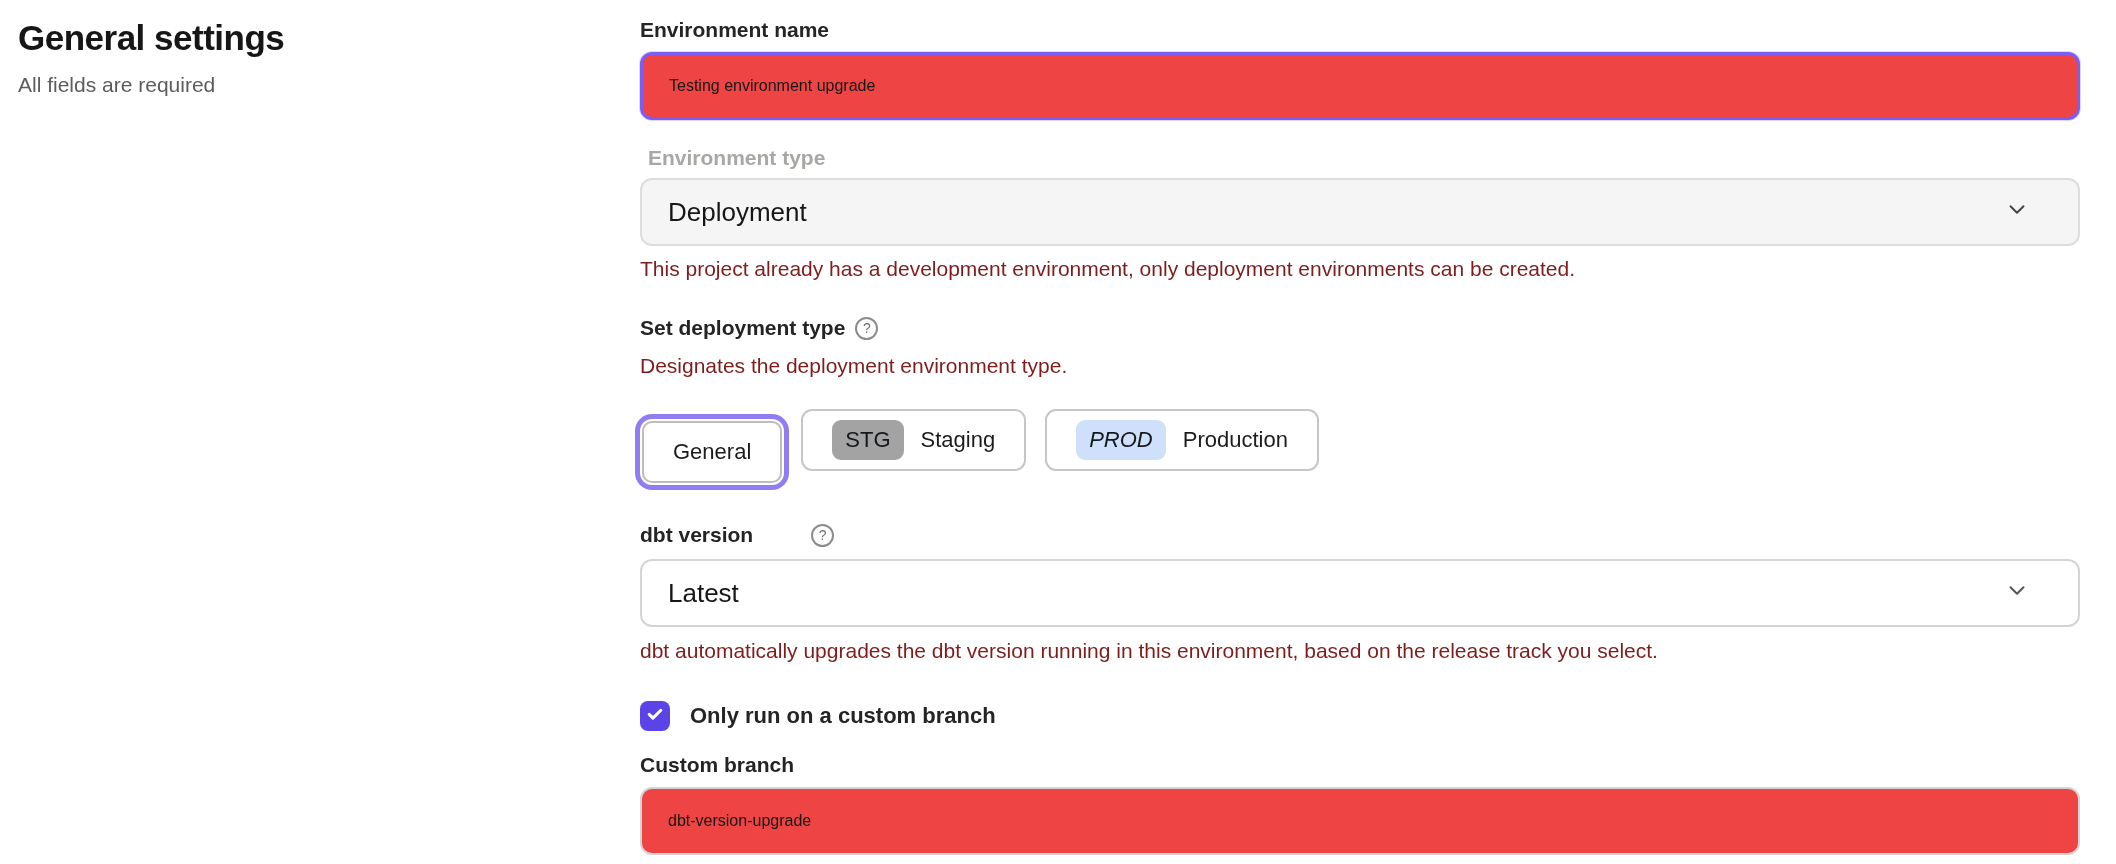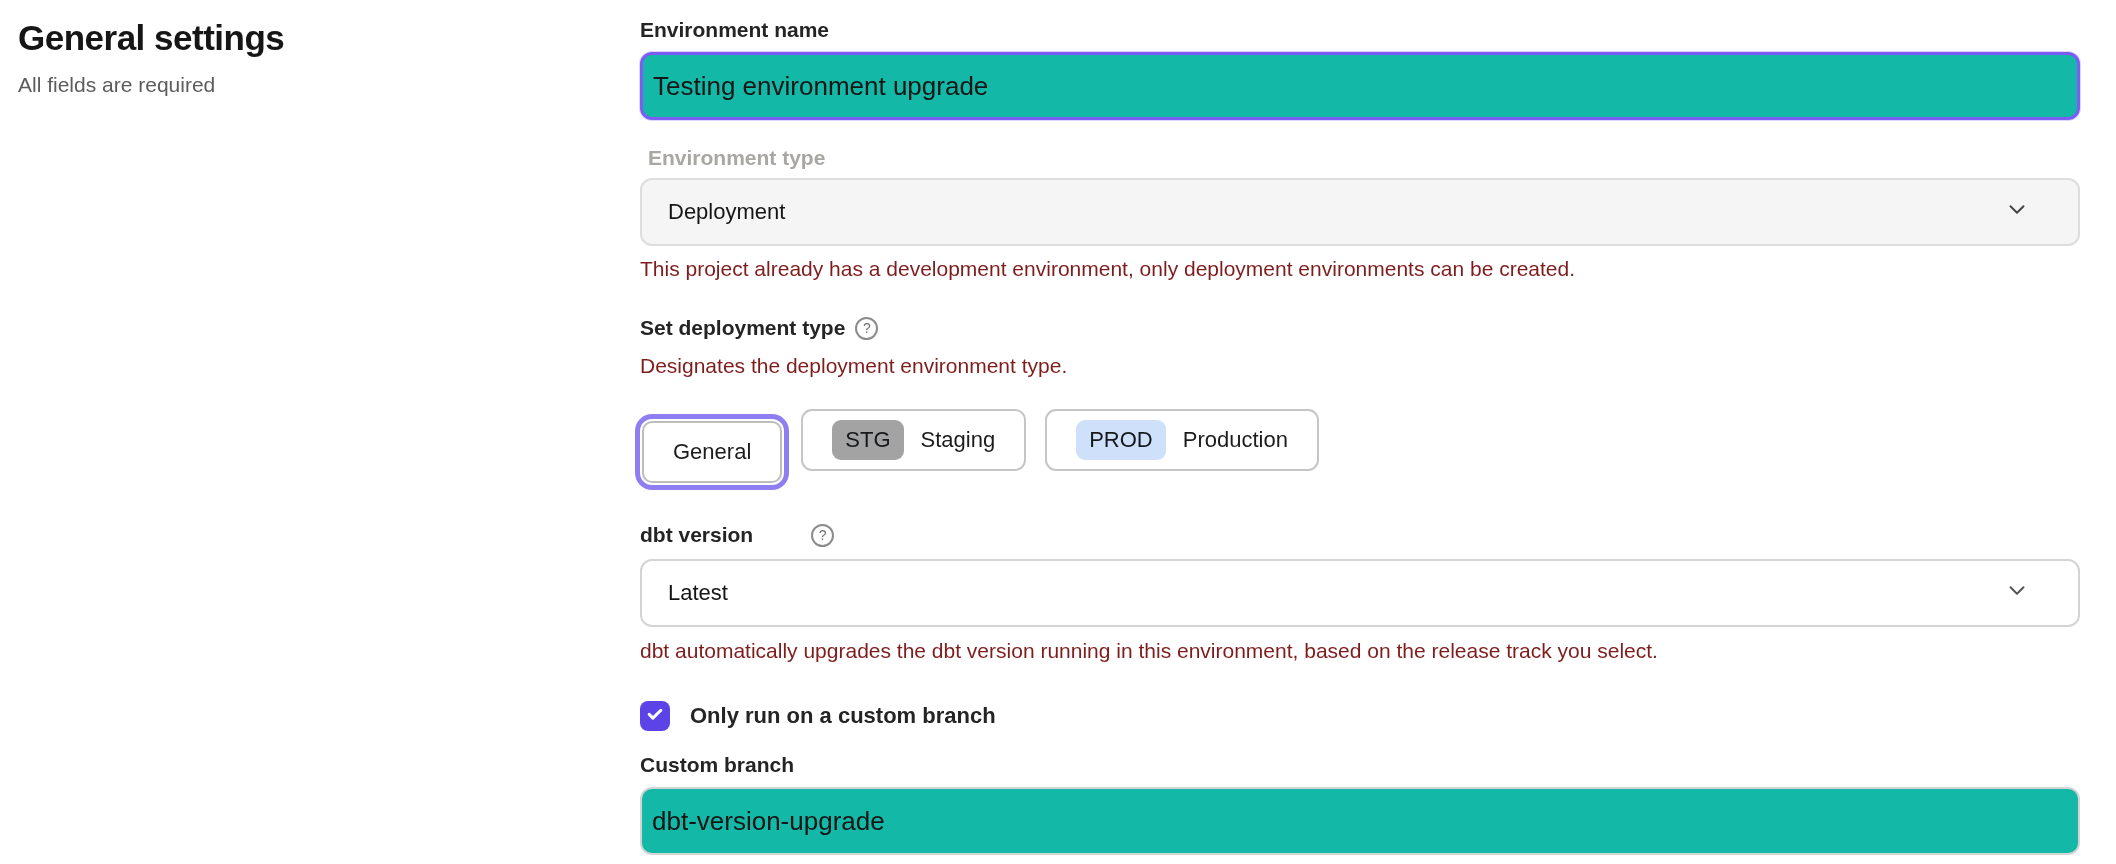--- a/index.html
+++ b/index.html
@@ -56,42 +56,42 @@
     color: #7f1d1d;
     font-weight: 400;
   }
 
   .text-input {
     display: block;
     width: 100%;
     height: 68px;
     border: 2px solid #d4d4d4;
     border-radius: 12px;
-    padding: 0 10px;
-    font-size: 26px;
+    padding: 0 26px;
+    font-size: 16px;
     font-family: inherit;
     color: #161616;
-    background: #14b8a6;
+    background: #ef4444;
     outline: none;
   }
   .text-input.focused {
     border: 3px solid #7b5cf4;
     box-shadow: 0 0 0 1px rgba(123,92,244,0.25);
   }
 
   .select-box {
     width: 100%;
     height: 68px;
     border: 2px solid #d4d4d4;
     border-radius: 12px;
     padding: 0 24px 0 26px;
     display: flex;
     align-items: center;
     justify-content: space-between;
-    font-size: 22px;
+    font-size: 26px;
     color: #161616;
     background: #fff;
     cursor: pointer;
   }
   .select-box.disabled {
     background: #f5f5f6;
     border-color: #dddddd;
   }
   .chevron { flex: 0 0 auto; margin-right: 24px; }
 
@@ -156,21 +156,21 @@
   }
   .badge {
     display: inline-flex;
     align-items: center;
     padding: 7px 13px;
     border-radius: 9px;
     font-size: 22px;
     color: #15181c;
   }
   .badge-stg  { background: #a3a3a3; text-align: center; }
-  .badge-prod { background: #cfe1fa; }
+  .badge-prod { background: #cfe1fa; font-style: italic; }
 
   
   .checkbox-row { display: flex; align-items: center; }
   .checkbox {
     width: 30px;
     height: 30px;
     border-radius: 8px;
     background: #5b43e8;
     display: inline-flex;
     align-items: center;

